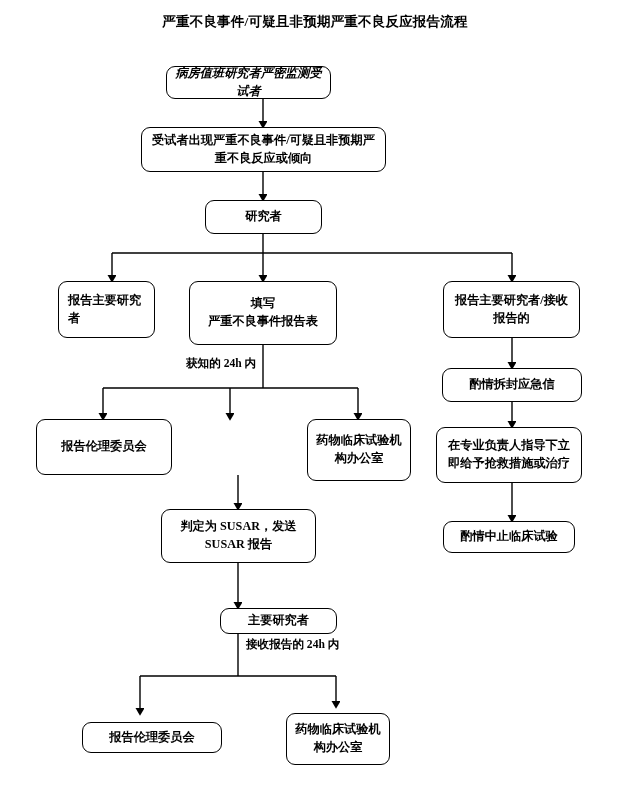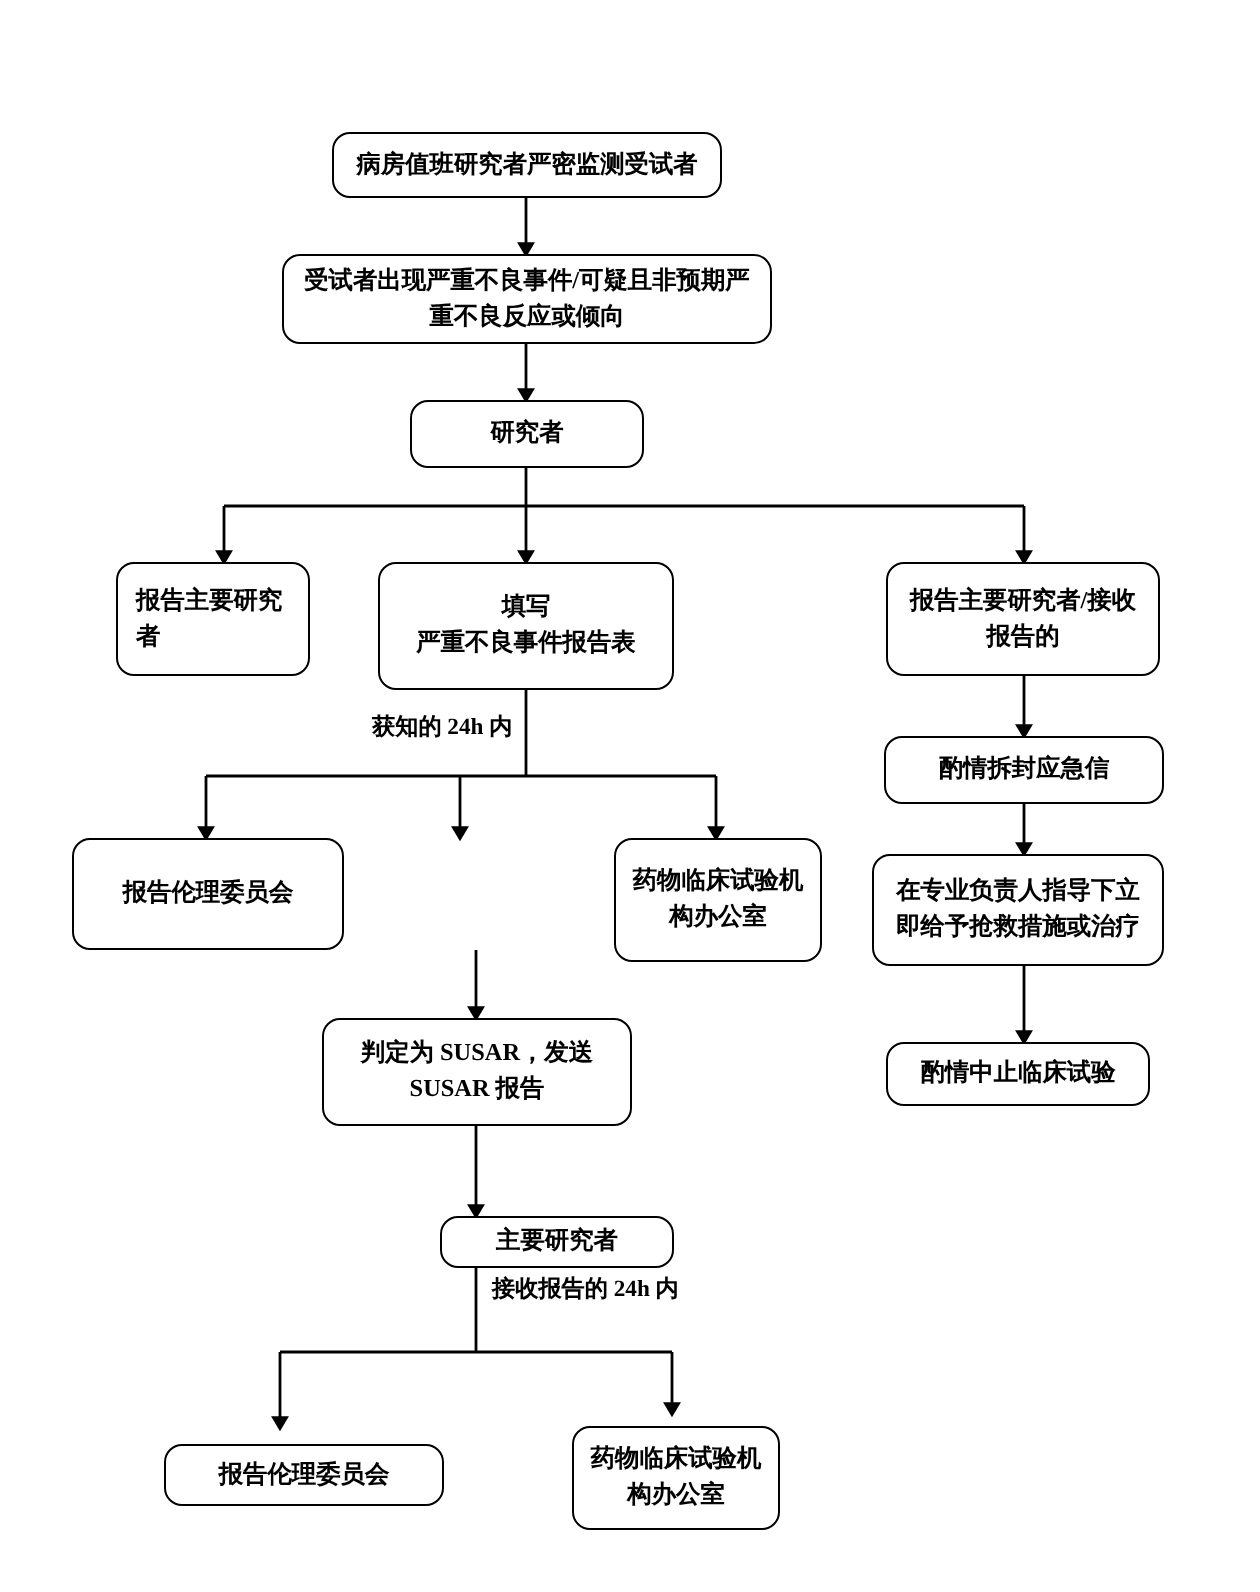--- a/index.html
+++ b/index.html
@@ -55,20 +55,21 @@
     white-space:nowrap;
   }
 
   svg { position:absolute; left:0; top:0; overflow:visible; }
 </style>
 </head>
 <body>
 
 <div id="canvas">
 
+  <div class="title">严重不良事件/可疑且非预期严重不良反应报告流程</div>
 
   <svg width="630" height="796">
     <defs>
       <marker id="arrow" markerWidth="9" markerHeight="9" refX="4.2" refY="3.2" orient="auto" markerUnits="strokeWidth">
         <path d="M0,0 L0,6.4 L5.4,3.2 z" fill="#000"></path>
       </marker>
     </defs>
     <g stroke="#000" stroke-width="1.4" fill="none">
 
       <line x1="263" y1="99" x2="263" y2="127" marker-end="url(#arrow)"></line>
@@ -95,21 +96,21 @@
 
       <line x1="238" y1="563" x2="238" y2="608" marker-end="url(#arrow)"></line>
 
       <line x1="238" y1="634" x2="238" y2="676"></line>
       <line x1="140" y1="676" x2="336" y2="676"></line>
       <line x1="140" y1="676" x2="140" y2="714" marker-end="url(#arrow)"></line>
       <line x1="336" y1="676" x2="336" y2="707" marker-end="url(#arrow)"></line>
     </g>
   </svg>
 
-  <div class="node" style="left:166px; top:66px; width:195px; height:33px;">
+  <div class="node" style="left:166px; top:66px; width:165px; height:33px;font-style:italic;">
     <span>病房值班研究者严密监测受试者</span>
   </div>
 
   <div class="node" style="left:141px; top:127px; width:245px; height:45px;">
     <span>受试者出现严重不良事件/可疑且非预期严重不良反应或倾向</span>
   </div>
 
   <div class="node" style="left:205px; top:200px; width:117px; height:34px;">
     <span>研究者</span>
   </div>

